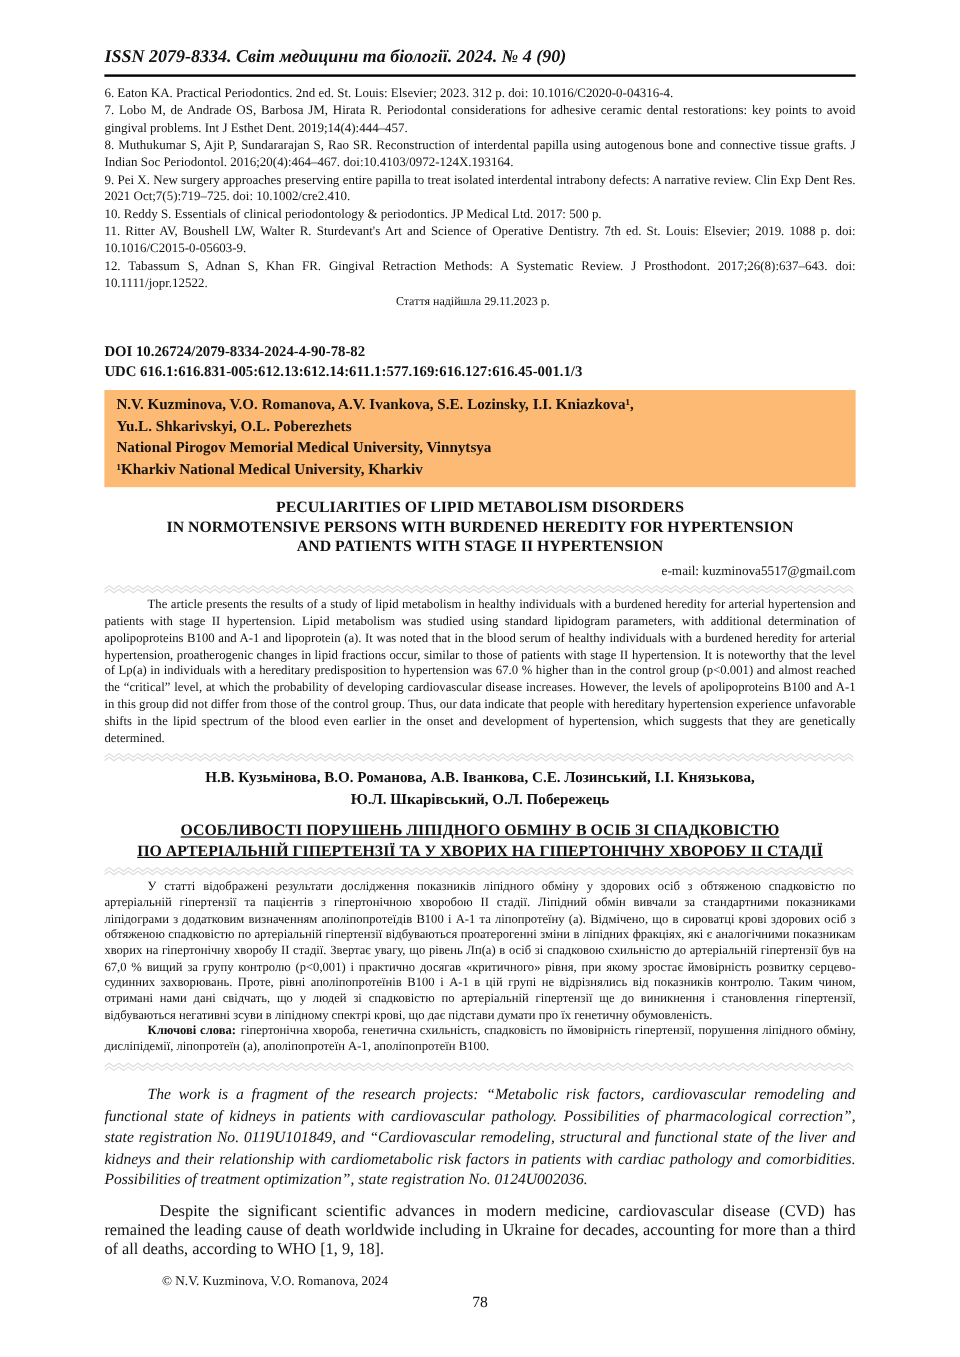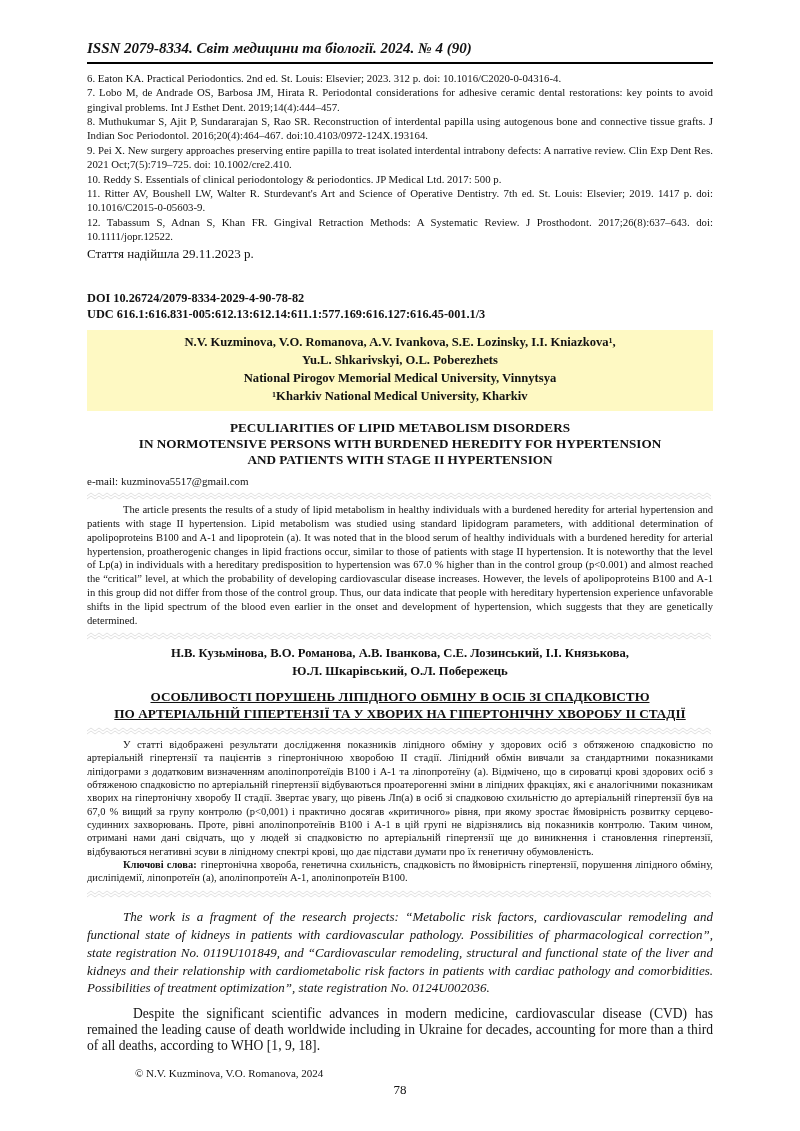--- a/index.html
+++ b/index.html
@@ -23,51 +23,50 @@
   }
   
   .refs { margin-top: 7px; }
   .refs p {
     margin: 0;
     font-size: 10.8px; line-height: 1.33;
     text-align: justify;
   }
   .received {
     margin: 3px 12px 0 0;
-    font-size: 13px;
-    text-align: left;
+    font-size: 10px;
+    text-align: center;
   }
   
   .meta { margin-top: 29px; }
   .meta p {
     margin: 0;
     font-weight: bold;
     font-size: 12.3px; line-height: 1.3;
   }
   
   .authors-box {
     margin-top: 7px;
-    background: #fef9c3;
+    background: #fdba74;
     padding: 4px 10px 5px 10px;
-    text-align: center;
     font-weight: bold;
     font-size: 12.6px; line-height: 1.42;
     white-space: pre-line;
   }
   .title-en {
     margin: 9px 0 0 0;
     text-align: center;
     font-weight: bold;
     font-size: 13.2px; line-height: 1.22;
     white-space: pre-line;
   }
   .email {
     margin: 7px 0 0 0;
     font-size: 11px;
-    text-align: left;
+    text-align: right;
   }
   
   .zigzag { height: 8px; margin: 5px 0 3px 0; line-height: 0; }
   .zigzag svg { display: block; }
   
   .abstract p {
     margin: 0;
     font-size: 10.6px; line-height: 1.305;
     text-align: justify;
     text-indent: 36px;
@@ -123,28 +122,28 @@
 <div class="page">
 
   <header class="journal-header">ISSN 2079-8334. Світ медицини та біології. 2024. № 4 (90)</header>
 
   <section class="refs">
     <p>6. Eaton KA. Practical Periodontics. 2nd ed. St. Louis: Elsevier; 2023. 312 p. doi: 10.1016/C2020-0-04316-4.</p>
     <p>7. Lobo M, de Andrade OS, Barbosa JM, Hirata R. Periodontal considerations for adhesive ceramic dental restorations: key points to avoid gingival problems. Int J Esthet Dent. 2019;14(4):444–457.</p>
     <p>8. Muthukumar S, Ajit P, Sundararajan S, Rao SR. Reconstruction of interdental papilla using autogenous bone and connective tissue grafts. J Indian Soc Periodontol. 2016;20(4):464–467. doi:10.4103/0972-124X.193164.</p>
     <p>9. Pei X. New surgery approaches preserving entire papilla to treat isolated interdental intrabony defects: A narrative review. Clin Exp Dent Res. 2021 Oct;7(5):719–725. doi: 10.1002/cre2.410.</p>
     <p>10. Reddy S. Essentials of clinical periodontology &amp; periodontics. JP Medical Ltd. 2017: 500 p.</p>
-    <p>11. Ritter AV, Boushell LW, Walter R. Sturdevant's Art and Science of Operative Dentistry. 7th ed. St. Louis: Elsevier; 2019. 1417 p. doi: 10.1016/C2015-0-05603-9.</p>
+    <p>11. Ritter AV, Boushell LW, Walter R. Sturdevant's Art and Science of Operative Dentistry. 7th ed. St. Louis: Elsevier; 2019. 1088 p. doi: 10.1016/C2015-0-05603-9.</p>
     <p>12. Tabassum S, Adnan S, Khan FR. Gingival Retraction Methods: A Systematic Review. J Prosthodont. 2017;26(8):637–643. doi: 10.1111/jopr.12522.</p>
   </section>
 
   <p class="received">Стаття надійшла 29.11.2023 р.</p>
 
   <section class="meta">
-    <p>DOI 10.26724/2079-8334-2029-4-90-78-82</p>
+    <p>DOI 10.26724/2079-8334-2024-4-90-78-82</p>
     <p>UDC 616.1:616.831-005:612.13:612.14:611.1:577.169:616.127:616.45-001.1/3</p>
   </section>
 
   <div class="authors-box">N.V. Kuzminova, V.O. Romanova, A.V. Ivankova, S.E. Lozinsky, I.I. Kniazkova¹,
 Yu.L. Shkarivskyi, O.L. Poberezhets
 National Pirogov Memorial Medical University, Vinnytsya
 ¹Kharkiv National Medical University, Kharkiv</div>
 
   <h1 class="title-en">PECULIARITIES OF LIPID METABOLISM DISORDERS
 IN NORMOTENSIVE PERSONS WITH BURDENED HEREDITY FOR HYPERTENSION

